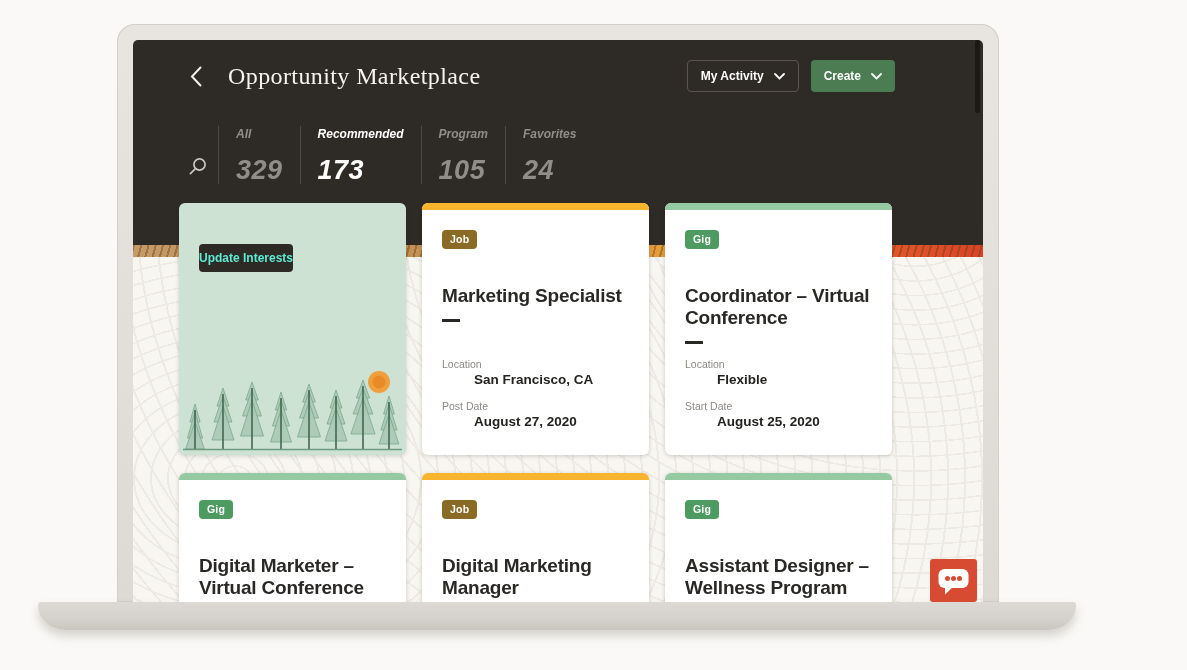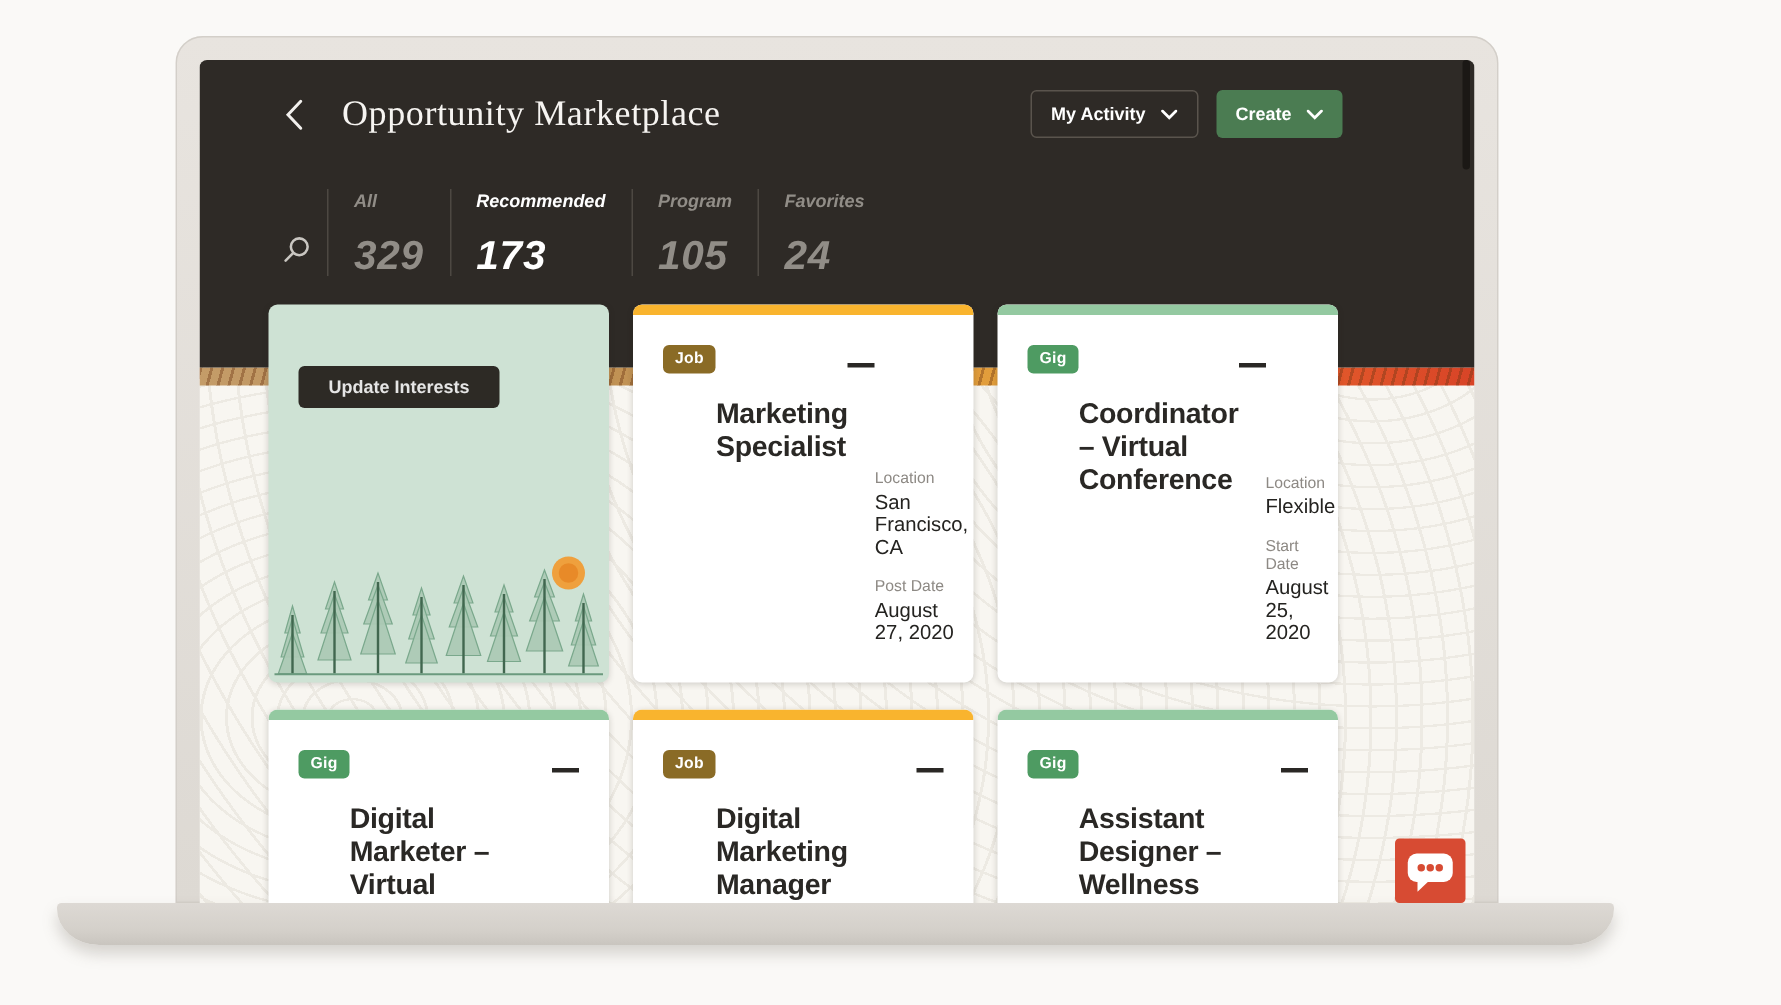--- a/index.html
+++ b/index.html
@@ -92,46 +92,46 @@
     column-gap:16px; row-gap:18px; grid-auto-rows:252px;
   }
   .card {
     background:#fff; border-radius:6px; overflow:hidden;
     box-shadow:0 1px 4px rgba(40,35,30,.20);
     display:flex; flex-direction:column; cursor:pointer;
   }
   .top-bar { height:7px; flex:none; }
   .bar-job { background:#f9b42e; }
   .bar-gig { background:#94c9a1; }
-  .card-body { flex:1; padding:20px 20px 26px; display:flex; flex-direction:row; }
+  .card-body { flex:1; padding:20px 20px 26px; display:flex; flex-direction:column; }
   .badge {
     align-self:flex-start; font-size:10.5px; font-weight:bold; color:#fff;
     padding:3px 8px 4px; border-radius:4px; letter-spacing:.2px;
   }
   .badge-job { background:#8a6b26; }
   .badge-gig { background:#4e9b62; }
   .card-title {
     margin-top:36px; font-size:19px; font-weight:bold; color:#2a2825;
     line-height:1.17; letter-spacing:-.2px;
   }
   .title-dash { width:18px; height:3px; background:#2a2825; margin-top:12px; flex:none; }
   .fields { margin-top:auto; display:flex; flex-direction:column; gap:13px; }
   .field .f-label { font-size:10.5px; color:#8d8984; display:block; }
-  .field .f-value { font-size:13.5px; font-weight:normal; color:#242320; display:block; margin-top:2px; }
+  .field .f-value { font-size:13.5px; font-weight:bold; color:#242320; display:block; margin-top:2px;margin-left:32px; }
 
   
   .promo-card {
     background:#cee2d4; border-radius:6px; overflow:hidden; position:relative;
     box-shadow:0 1px 4px rgba(40,35,30,.18);
     padding:24px 20px; display:flex; flex-direction:column; align-items:flex-start;
   }
   .promo-msg { font-size:17.5px; font-weight:bold; color:#272b23; line-height:1.3; max-width:195px; }
   .promo-btn {
-    margin-top:17px; height:28px; padding:0 20px; border:none; border-radius:4px;
-    background:#2d2a25; color:#e5e5e5; font-size:12px; font-weight:bold;
+    margin-top:17px; height:28px; padding:0 0; border:none; border-radius:4px;
+    background:#2d2a25; color:#5eead4; font-size:12px; font-weight:bold;
     font-family:inherit; cursor:pointer;
   }
   .promo-art { position:absolute; left:0; bottom:0; width:227px; height:85px; }
 
   
   .chat-widget {
     position:absolute; left:797px; top:519px; width:47px; height:43px;
     background:#d74b33; border-radius:3px; z-index:6; cursor:pointer;
     display:flex; align-items:center; justify-content:center;
   }

